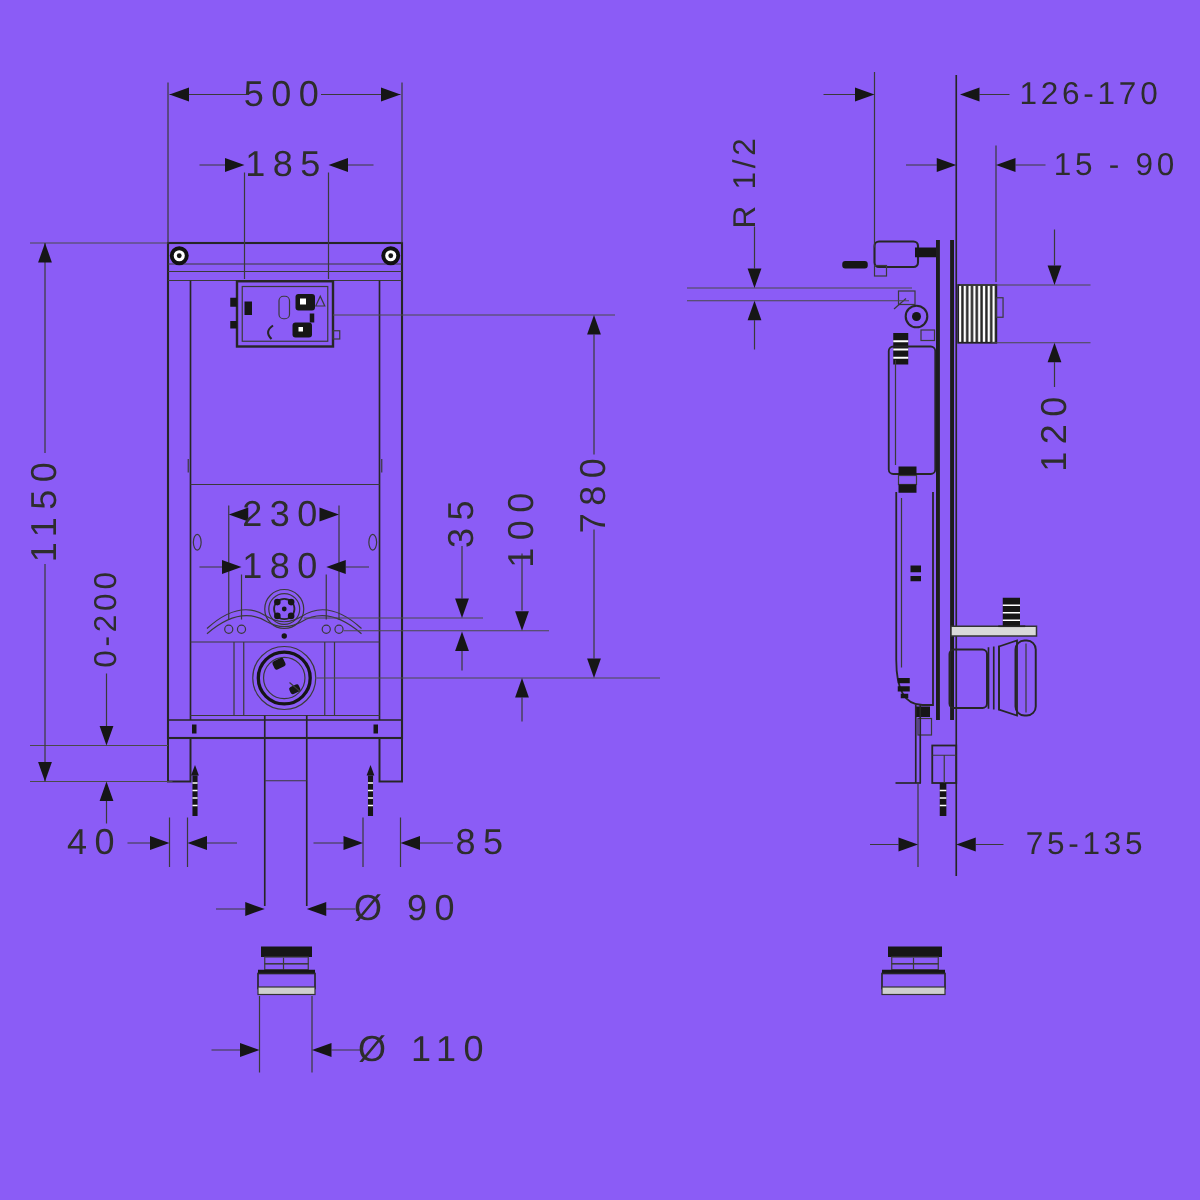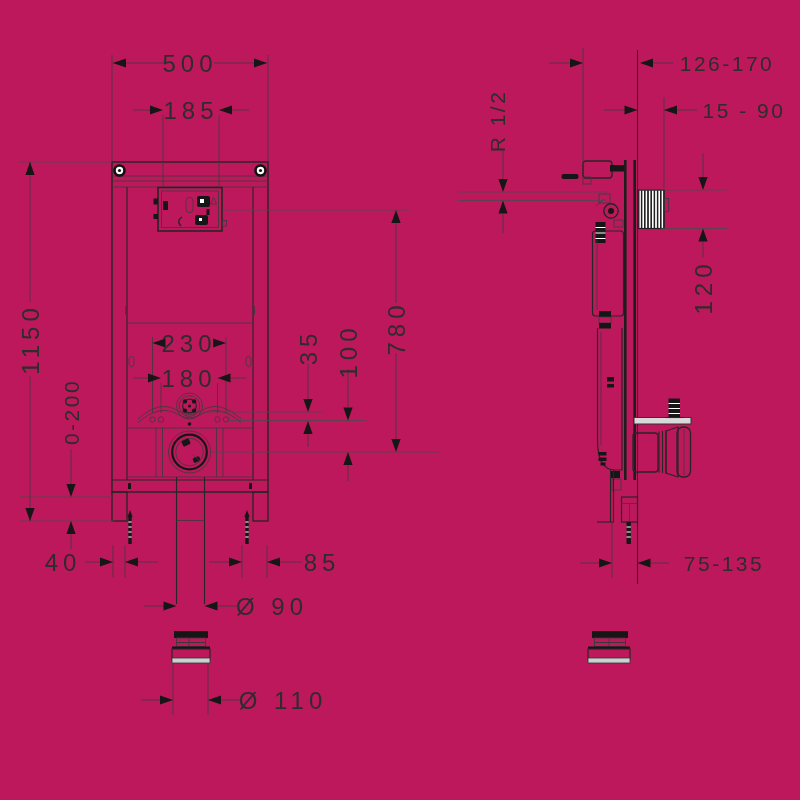--- a/index.html
+++ b/index.html
@@ -1,16 +1,16 @@
 <!DOCTYPE html>
 <html><head>
 <meta charset="utf-8">
 <style>
   html,body{margin:0;padding:0;background:#ffffff;}
-  .canvas{position:relative;width:800px;height:800px;background:#be185d;overflow:hidden;}
+  .canvas{position:relative;width:800px;height:800px;background:#8b5cf6;overflow:hidden;}
   svg{display:block;}
   .ln{stroke:#262626;stroke-width:1.1;fill:none;}
   .ln-thin{stroke:#3a3a3a;stroke-width:0.8;fill:none;}
   .ln-ref{stroke:#4a4a4a;stroke-width:0.8;fill:none;}
   .ln-bold{stroke:#161616;stroke-width:2.2;fill:none;}
   .arw{fill:#161616;stroke:none;}
   .blk{fill:#161616;stroke:none;}
   .wht{fill:#ffffff;}
   .gry{fill:#cfcfcf;stroke:#333333;stroke-width:0.8;}
   text{font-family:"Liberation Sans", sans-serif;fill:#2d2d2d;}

